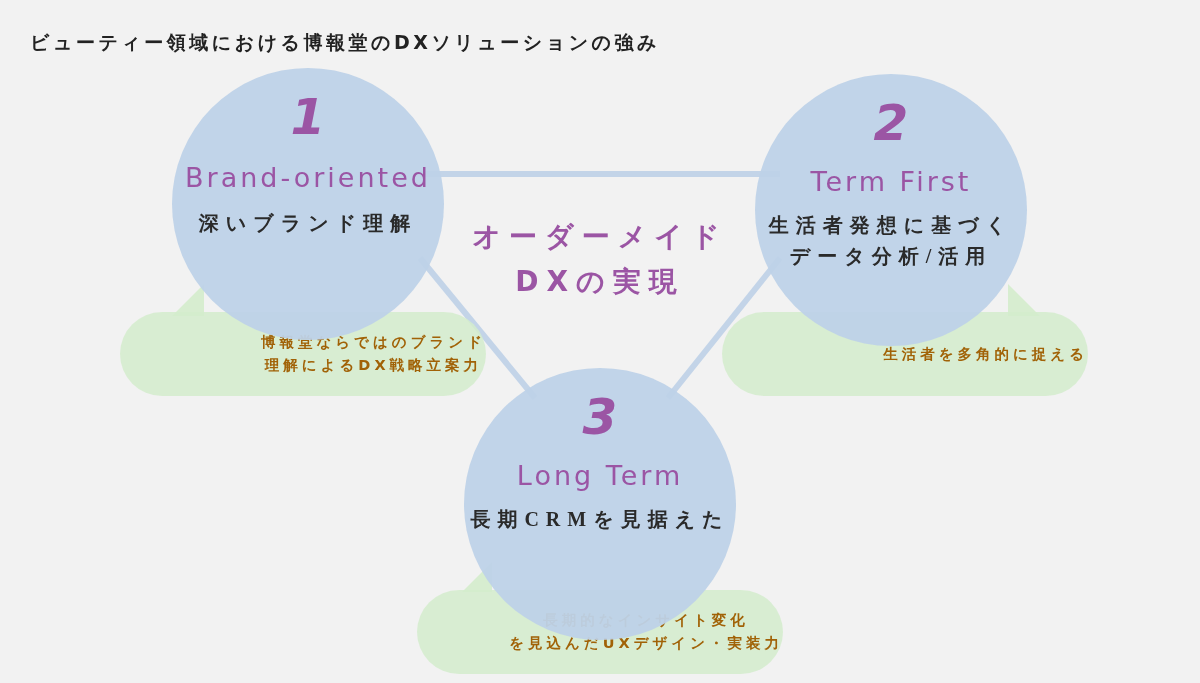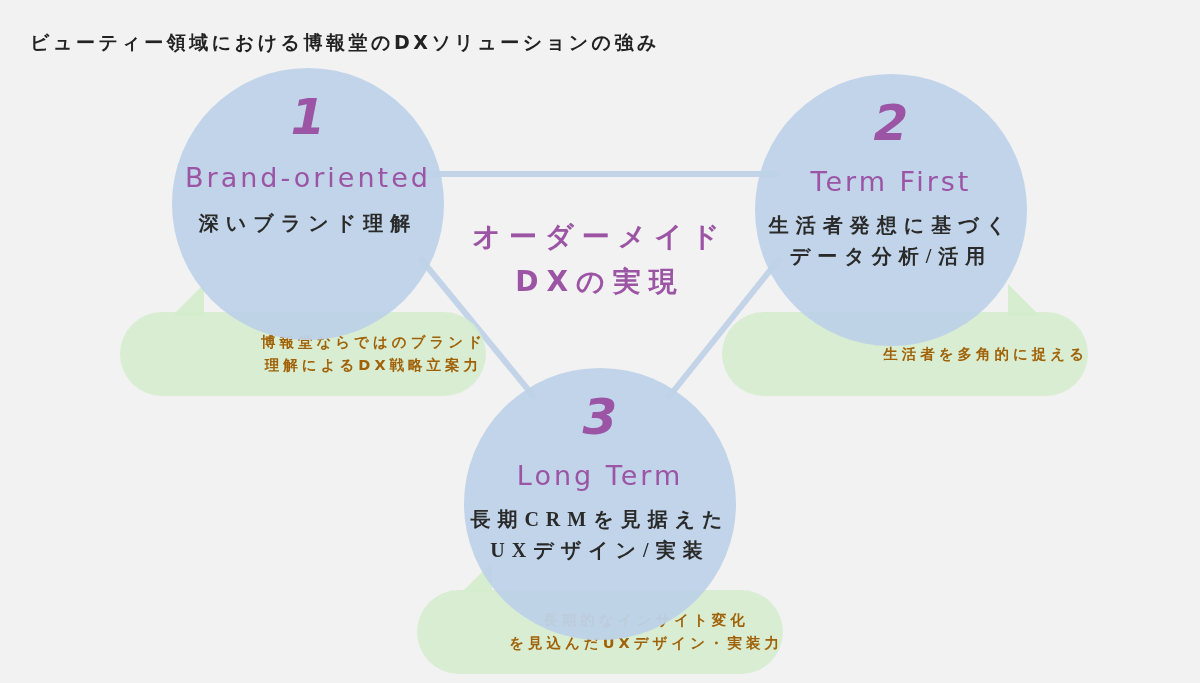--- a/index.html
+++ b/index.html
@@ -102,20 +102,19 @@
     <div>生活者発想に基づく</div>
     <div>データ分析/活用</div>
   </div>
 </div>
 
 <div class="circle" style="left:464px; top:368px;">
   <div class="num" style="top:20px;">3</div>
   <div class="eng" style="top:92px;">Long Term</div>
   <div class="jp" style="top:136px;">
     <div>長期CRMを見据えた</div>
-    <div>UXデザイン/実装</div>
   </div>
 </div>
 
 <div class="center">
   <div>オーダーメイド</div>
   <div>DXの実現</div>
 </div>
 
 </body></html>

